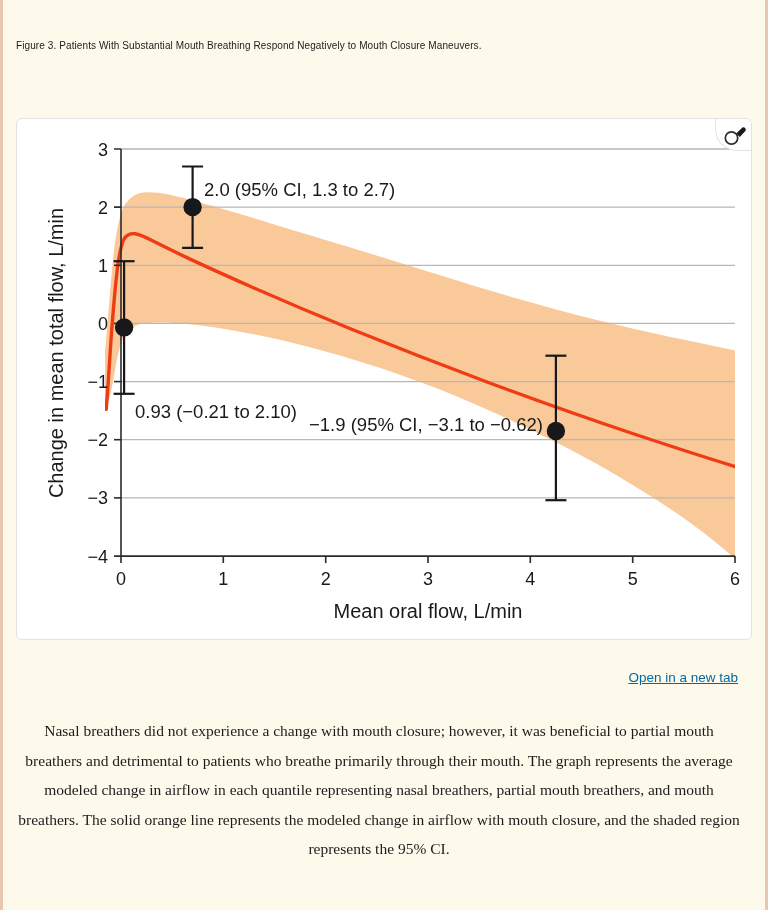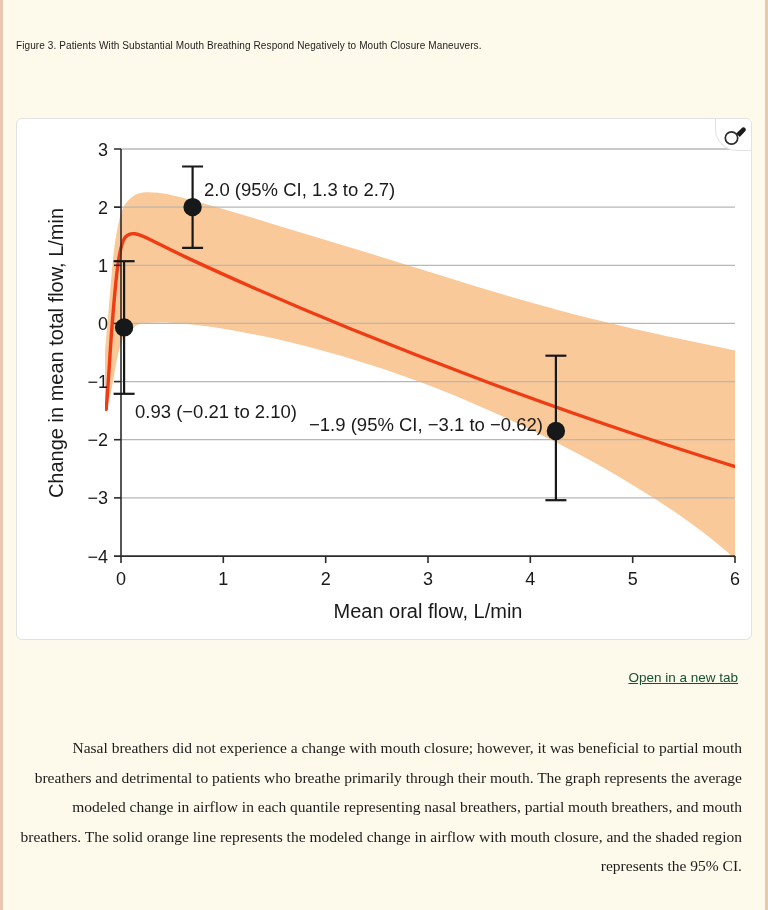--- a/index.html
+++ b/index.html
@@ -49,32 +49,32 @@
     cursor:pointer;
   }
   .zoom-badge svg{position:absolute;left:6px;top:5px;}
   .plot-svg{position:absolute;left:0;top:0;}
   .open-tab-wrap{
     position:absolute;left:16px;top:668px;width:722px;
     text-align:right;
   }
   .open-tab-link{
     font-size:13.5px;
-    color:#14532d;
+    color:#0369a1;
     text-decoration:underline;
     cursor:pointer;
   }
   .caption{
     position:absolute;
-    left:16px;top:733px;width:726px;
+    left:16px;top:716px;width:726px;
     font-family:"Liberation Serif", serif;
     font-size:15.5px;
     line-height:29.5px;
     color:#1c1c1c;
-    text-align:right;
+    text-align:center;
   }
 </style>
 </head>
 <body>
 
 <div class="page-edge-left"></div>
 <div class="page-edge-right"></div>
 
 <div class="figure-title">Figure 3. Patients With Substantial Mouth Breathing Respond Negatively to Mouth Closure Maneuvers.</div>
 

